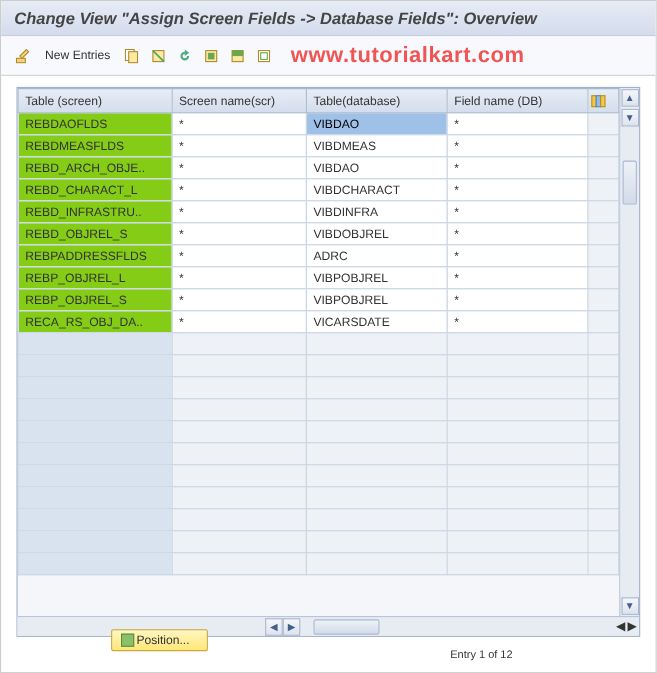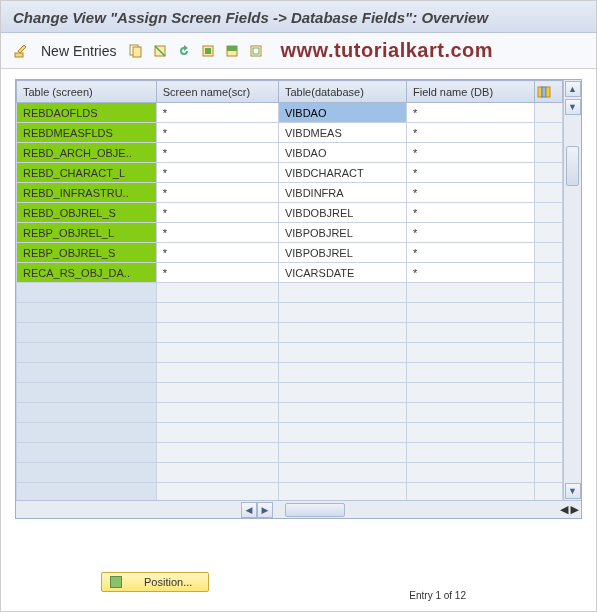--- a/index.html
+++ b/index.html
@@ -35,38 +35,38 @@
   }
   .toolbar .icon-btn {
     width: 20px; height: 20px;
     display: inline-flex;
     align-items: center;
     justify-content: center;
     border: 1px solid transparent;
     border-radius: 2px;
   }
   .new-entries {
-    font-size: 14px;
+    font-size: 11px;
     color: #333;
     padding: 2px 6px;
     border-radius:2px;
     cursor:pointer;
   }
   .watermark {
-    color: #7f1d1d;
+    color: #ef4444;
     font-size: 20px;
     font-weight: bold;
     letter-spacing: 0.5px;
     margin-left: 10px;
     opacity:0.9;
   }
   .table-wrap {
     margin: 10px 14px 4px 14px;
     border: 1px solid #9fb0c9;
-    height: 440px;
+    height: 500px;
     position: relative;
     background:#f4f6f9;
     display:flex;
     flex-direction:column;
   }
   .grid {
     flex:1;
     overflow:hidden;
     display:flex;
   }
@@ -155,21 +155,21 @@
     bottom:10px; left:0; right:0;
     display:flex;
     align-items:center;
     padding: 0 20px;
   }
   .position-btn {
     background: linear-gradient(to bottom, #fff7c0, #ffe777);
     border: 1px solid #caa83a;
     border-radius: 2px;
     padding: 3px 16px 3px 8px;
-    display:flex; align-items:center; gap:22px;
+    display:flex; align-items:center; gap:2px;
     cursor:pointer;
     margin-left:80px;
   }
   .position-btn .sq {
     width:12px;height:12px;
     background:#8bbf6a;
     border:1px solid #5e8e43;
     display:inline-block;
   }
   .entry-status { margin-left:auto; margin-right:110px; font-size:10px; color:#333;margin-top:28px;}
@@ -287,20 +287,27 @@
               <td class="rowhead">REBD_INFRASTRU..</td>
               <td>*</td>
               <td>VIBDINFRA</td>
               <td>*</td>
               <td class="empty"></td>
             </tr>
             <tr>
               <td class="rowhead">REBD_OBJREL_S</td>
               <td>*</td>
               <td>VIBDOBJREL</td>
+              <td>*</td>
+              <td class="empty"></td>
+            </tr>
+            <tr>
+              <td class="rowhead">REBPADDRESSFLDS</td>
+              <td>*</td>
+              <td>ADRC</td>
               <td>*</td>
               <td class="empty"></td>
             </tr>
             <tr>
               <td class="rowhead">REBP_OBJREL_L</td>
               <td>*</td>
               <td>VIBPOBJREL</td>
               <td>*</td>
               <td class="empty"></td>
             </tr>

